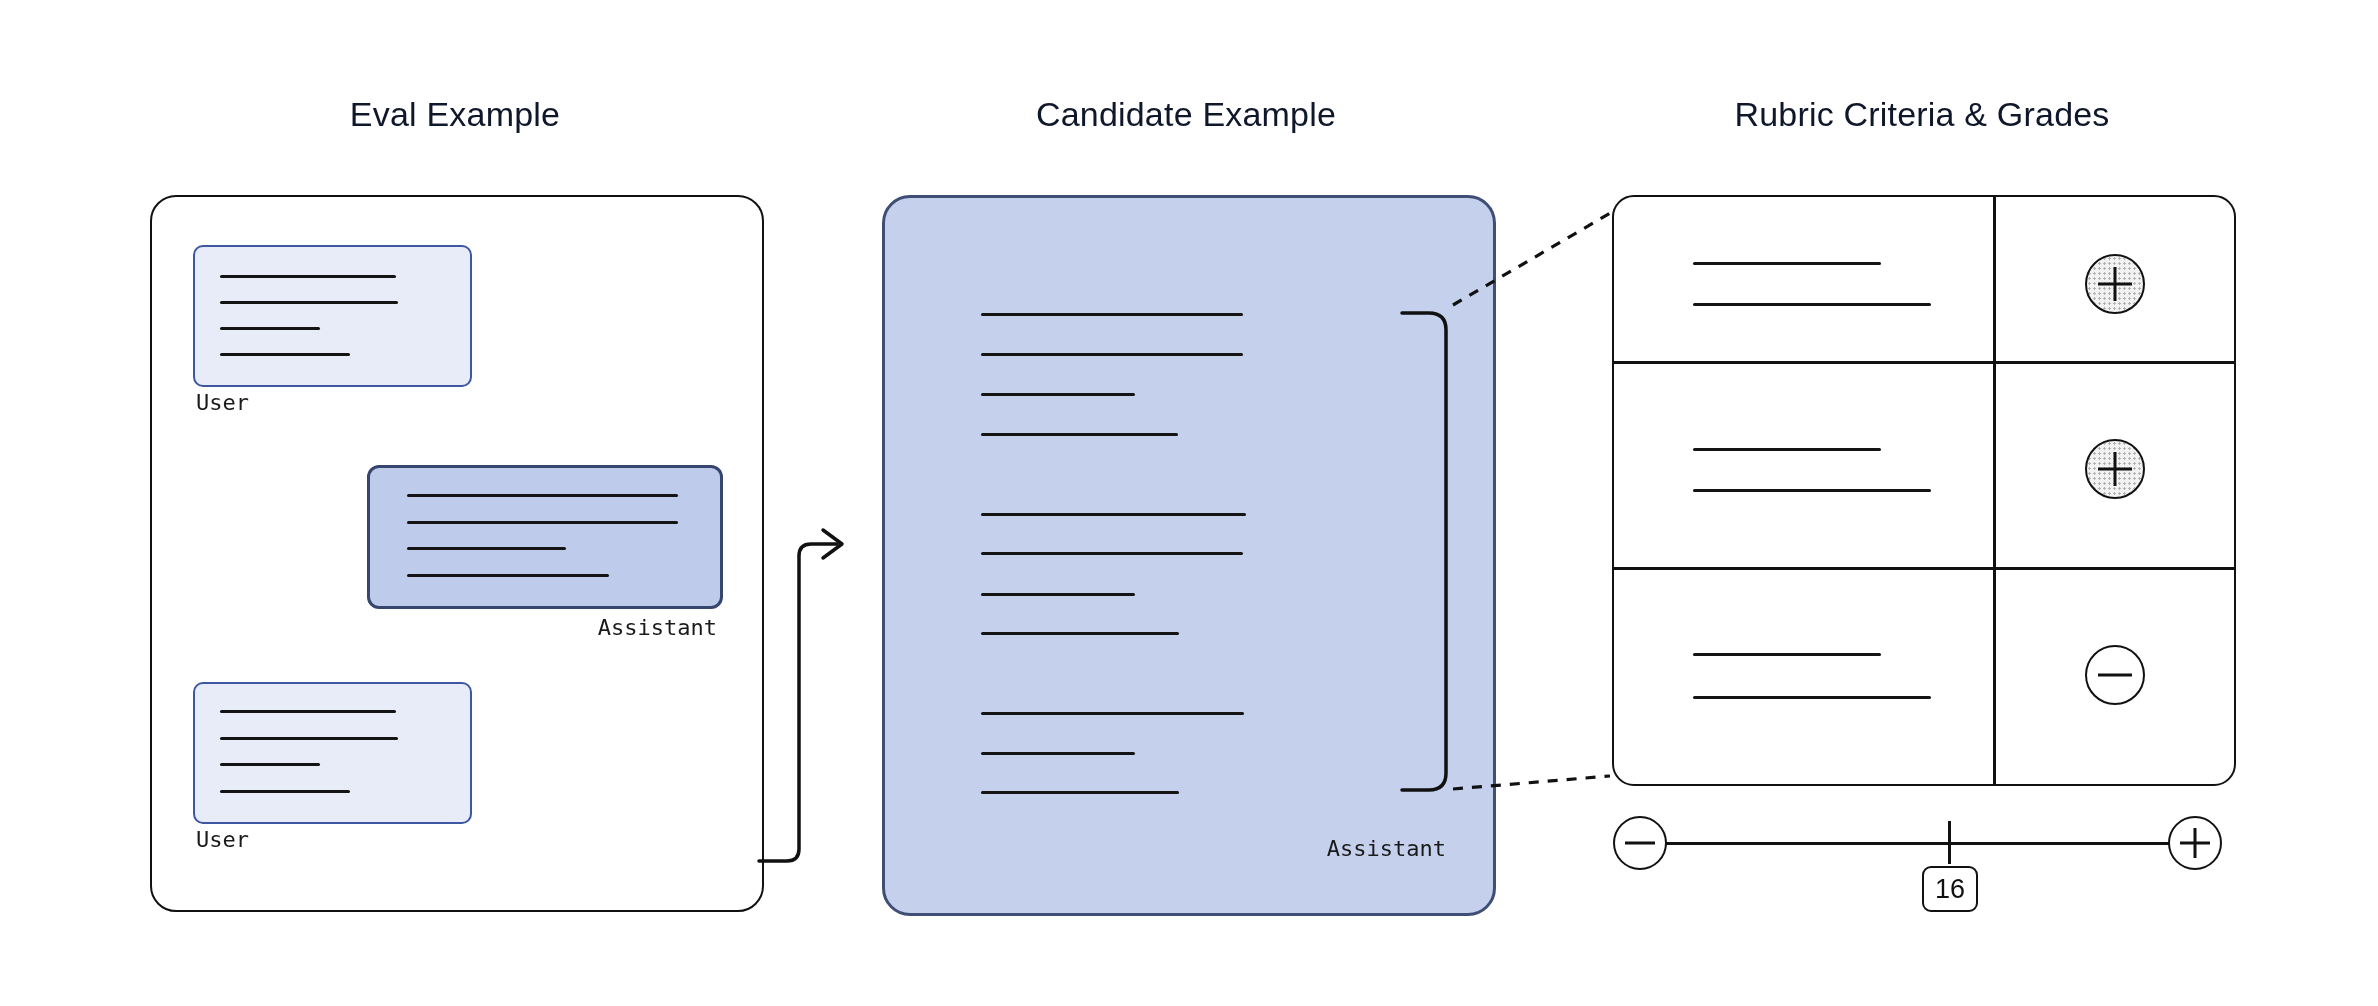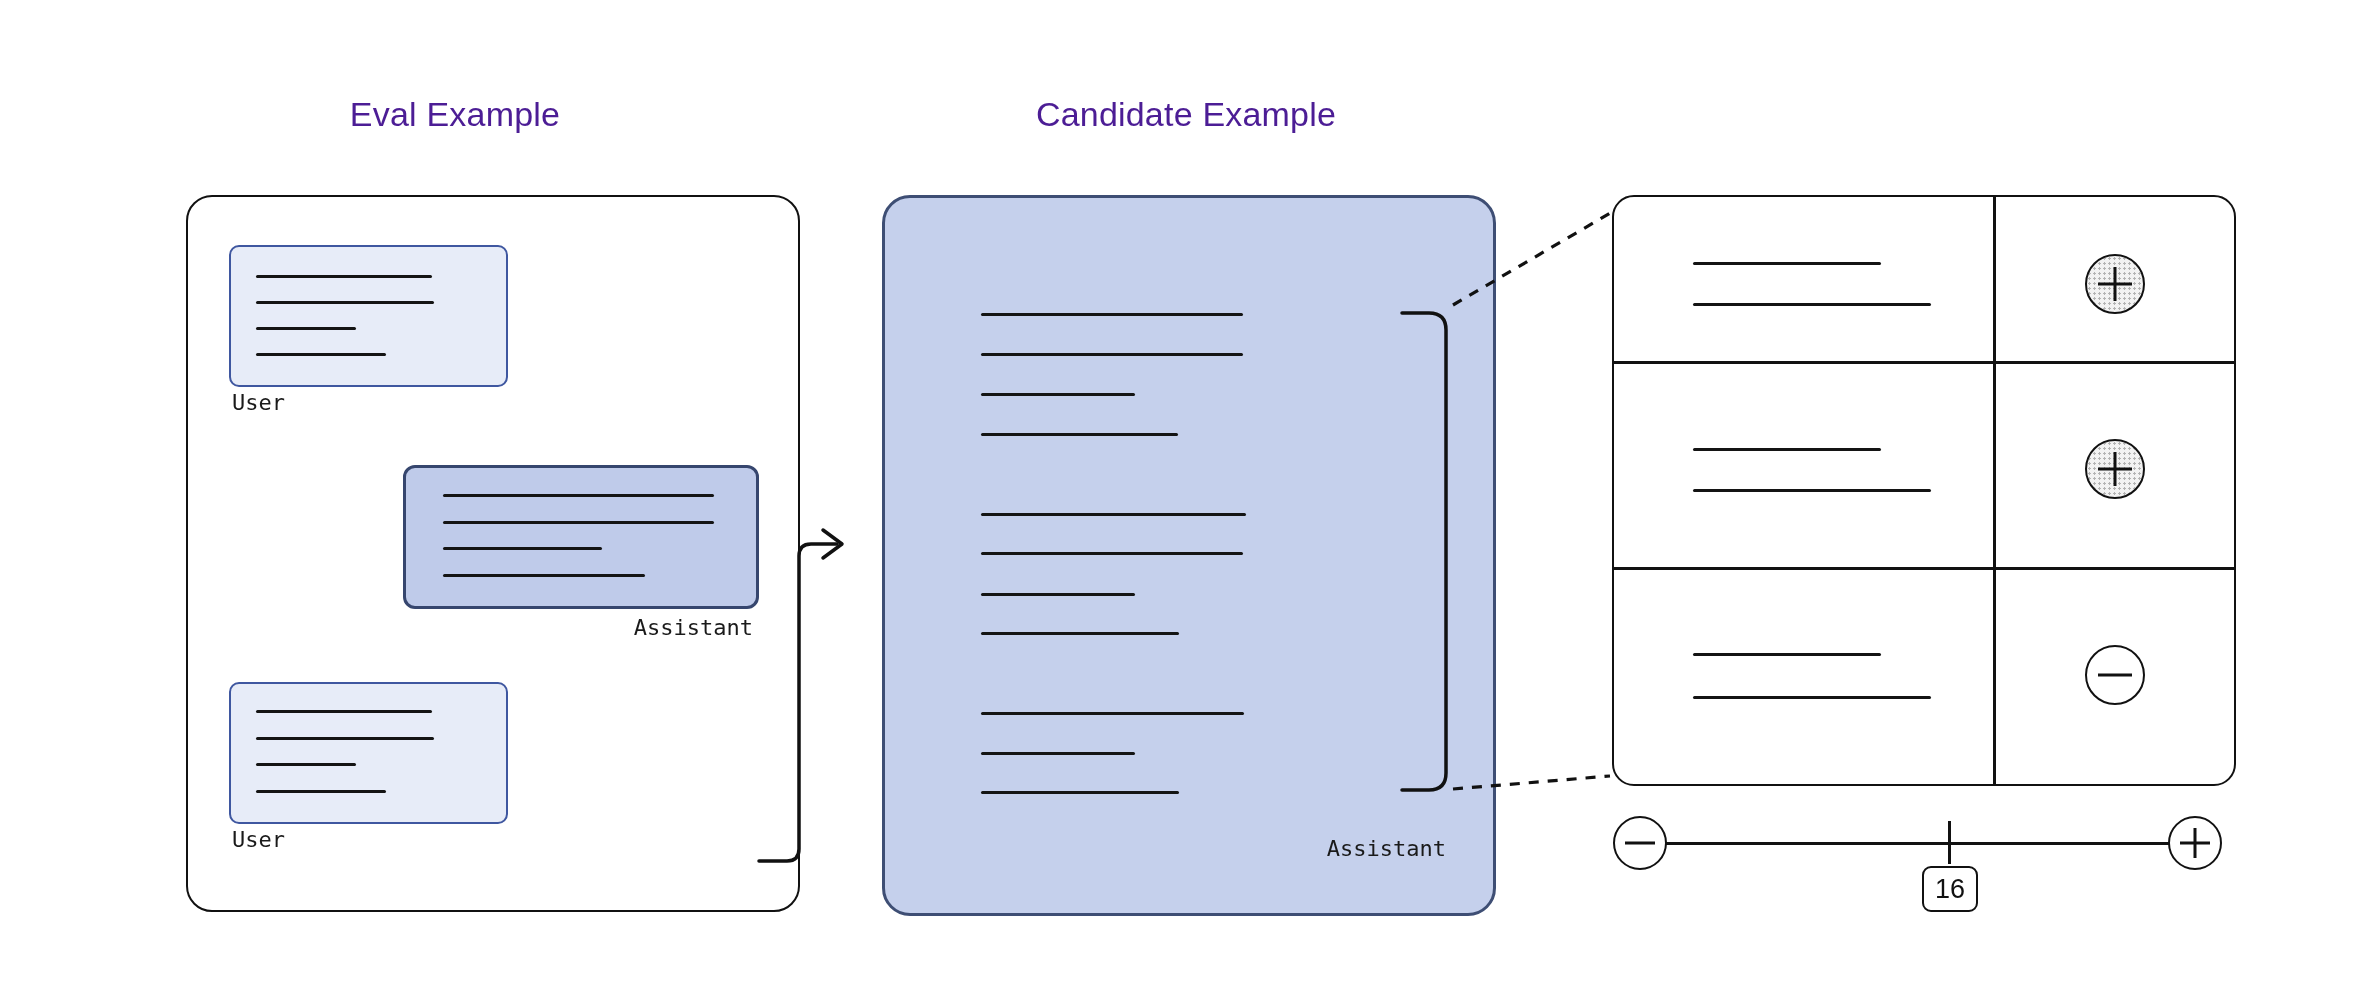--- a/index.html
+++ b/index.html
@@ -12,21 +12,21 @@
     --cand-border:#3e4e74;
     --stroke:#111111;
   }
   html,body{margin:0;padding:0;background:#ffffff;}
   .canvas{
     position:relative;width:2378px;height:1006px;background:#ffffff;overflow:hidden;
     font-family:"Liberation Sans",sans-serif;color:var(--ink);
   }
   .title{
     position:absolute;transform:translateX(-50%);
-    font-size:34px;line-height:40px;font-weight:500;letter-spacing:.2px;color:#4c1d95;white-space:nowrap;
+    font-size:34px;line-height:40px;font-weight:500;letter-spacing:.2px;color:#0f172a;white-space:nowrap;
   }
   .panel{position:absolute;background:#fff;border:2.5px solid #111;border-radius:26px;}
   .bubble{position:absolute;border-radius:10px;}
   .bubble.user{background:var(--user-fill);border:2.5px solid var(--user-border);}
   .bubble.assistant{background:var(--asst-fill);border:3px solid var(--asst-border);border-radius:12px;}
   .halftone{background-image:repeating-linear-gradient(180deg,rgba(255,255,255,.38) 0px,rgba(255,255,255,.38) 1px,rgba(0,0,0,0) 1px,rgba(0,0,0,0) 3px);}
   .skline{position:absolute;height:3px;background:var(--ink);border-radius:2px;}
   .rolelabel{
     position:absolute;font-family:"DejaVu Sans Mono","Liberation Mono",monospace;
     font-size:22px;line-height:26px;color:#1a1a1a;white-space:nowrap;
@@ -62,22 +62,23 @@
     font-size:27px;font-weight:400;color:#111;
   }
 </style>
 </head>
 <body>
 
 <div class="canvas">
 
   <div class="title" style="left:455px;top:94px;">Eval Example</div>
   <div class="title" style="left:1186px;top:94px;">Candidate Example</div>
+  <div class="title" style="left:1922px;top:94px;">Rubric Criteria &amp; Grades</div>
 
-  <div class="panel" style="left:150px;top:195px;width:610px;height:713px;margin-left:36px;">
+  <div class="panel" style="left:150px;top:195px;width:610px;height:713px;">
 
     <div class="bubble user" style="left:41px;top:48px;width:275px;height:138px;">
       <div class="skline" style="left:25px;top:28px;width:176px;"></div>
       <div class="skline" style="left:25px;top:54px;width:178px;"></div>
       <div class="skline" style="left:25px;top:80px;width:100px;"></div>
       <div class="skline" style="left:25px;top:106px;width:130px;"></div>
     </div>
     <div class="rolelabel" style="left:44px;top:193px;">User</div>
 
     <div class="bubble assistant halftone" style="left:215px;top:268px;width:350px;height:138px;">

